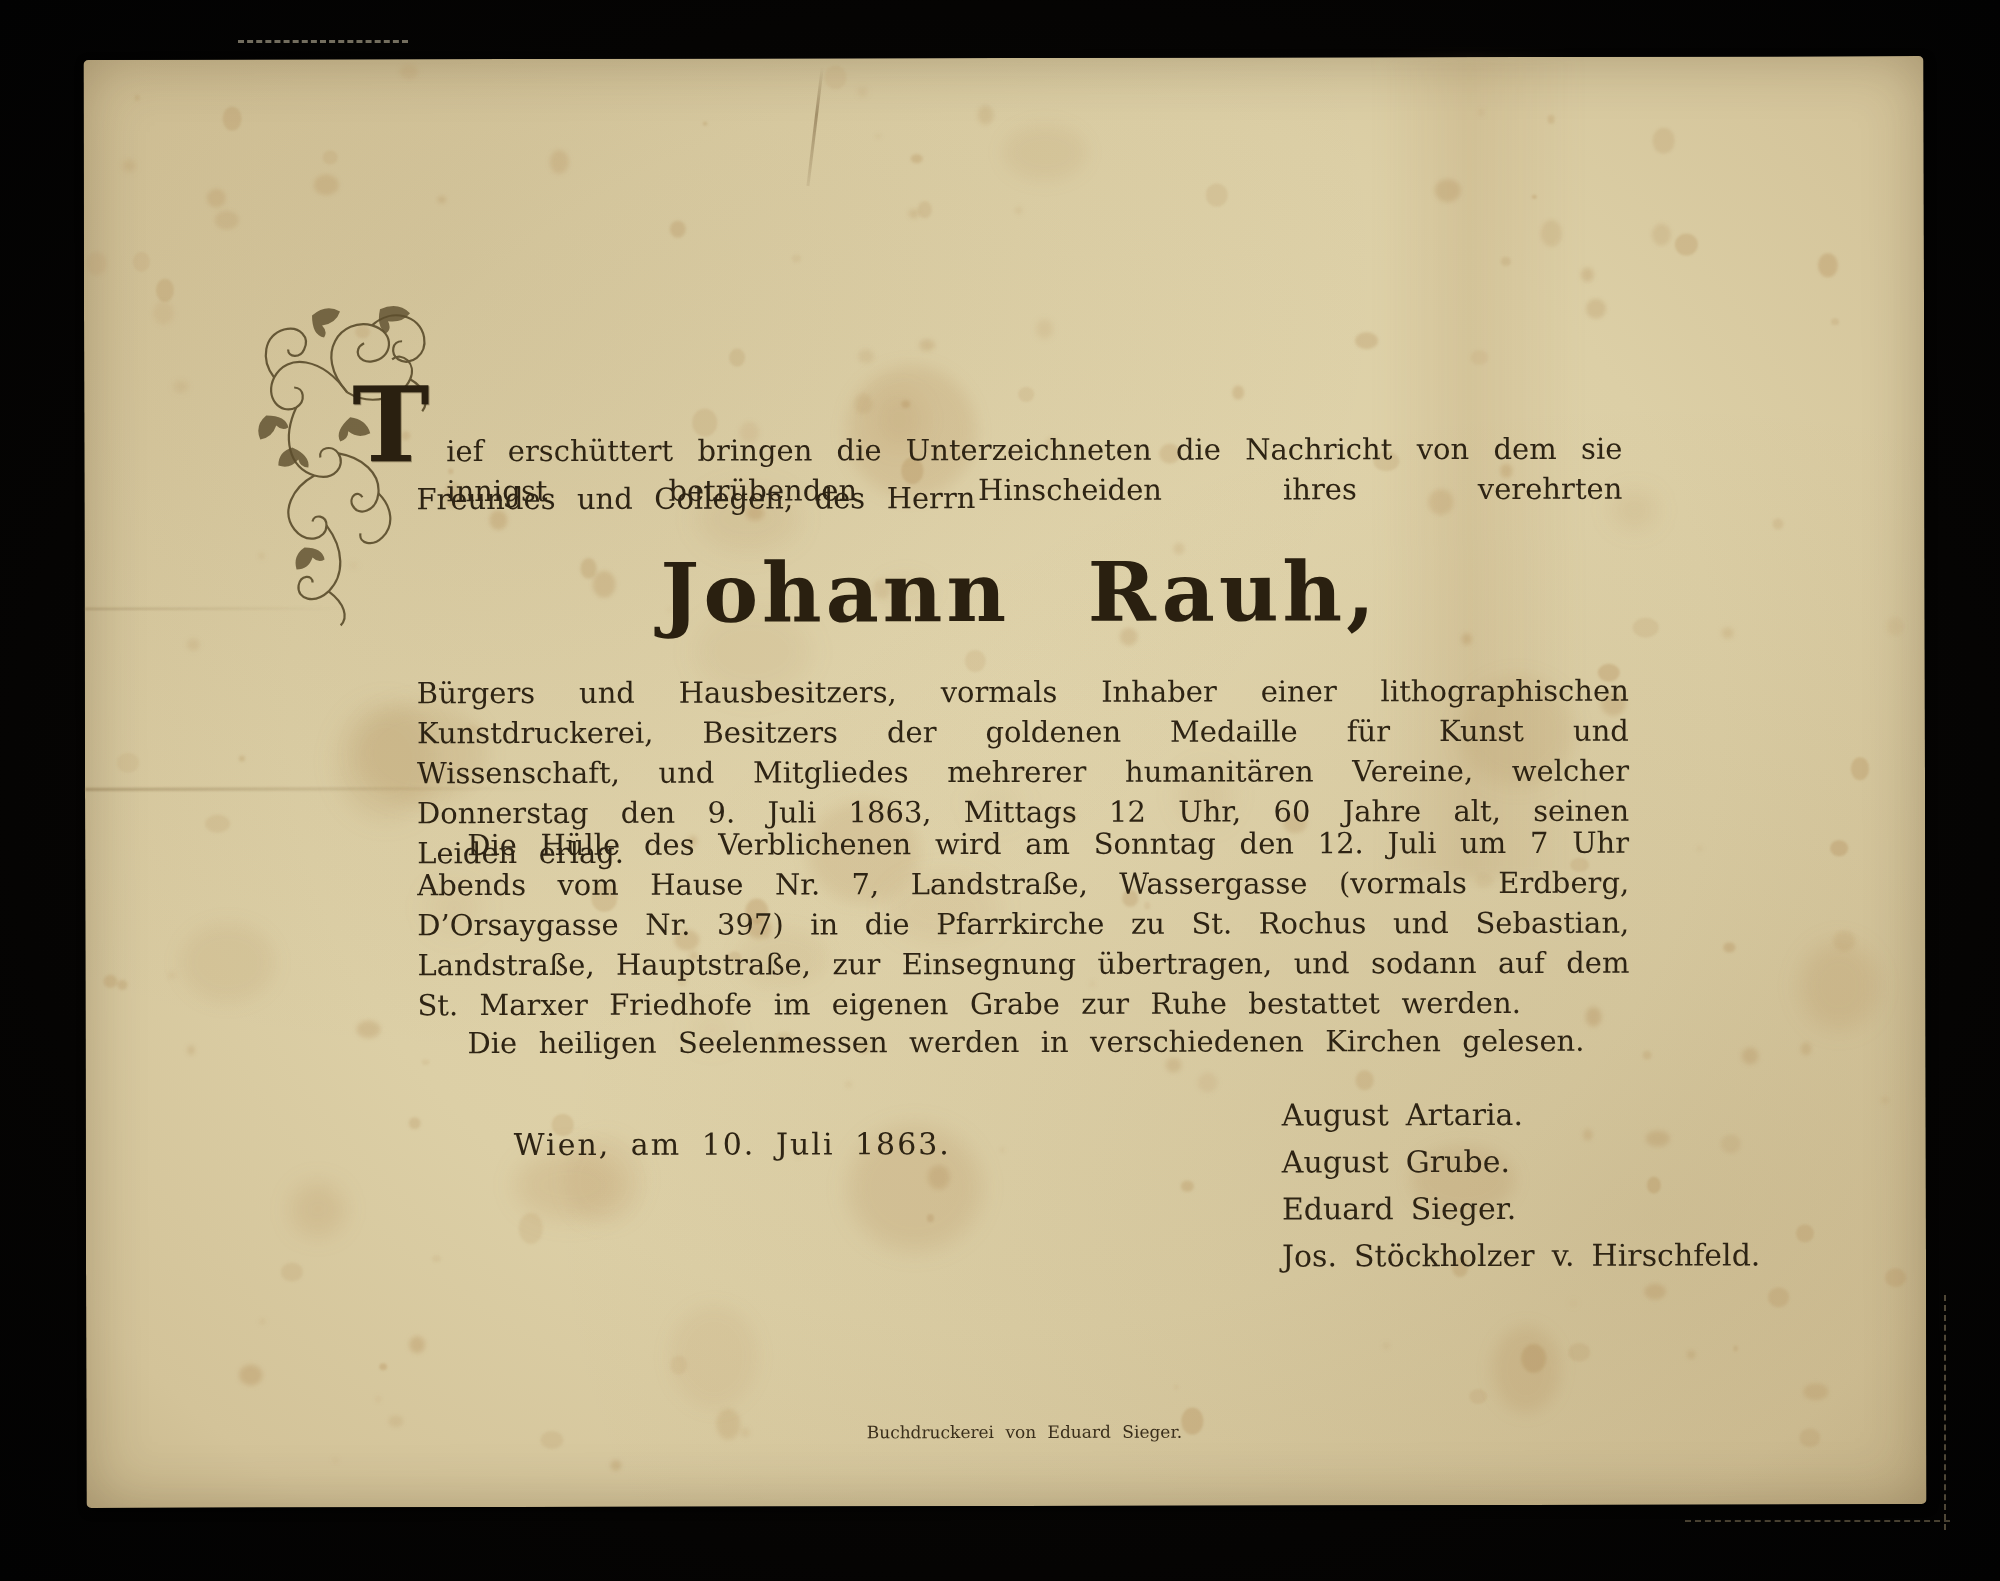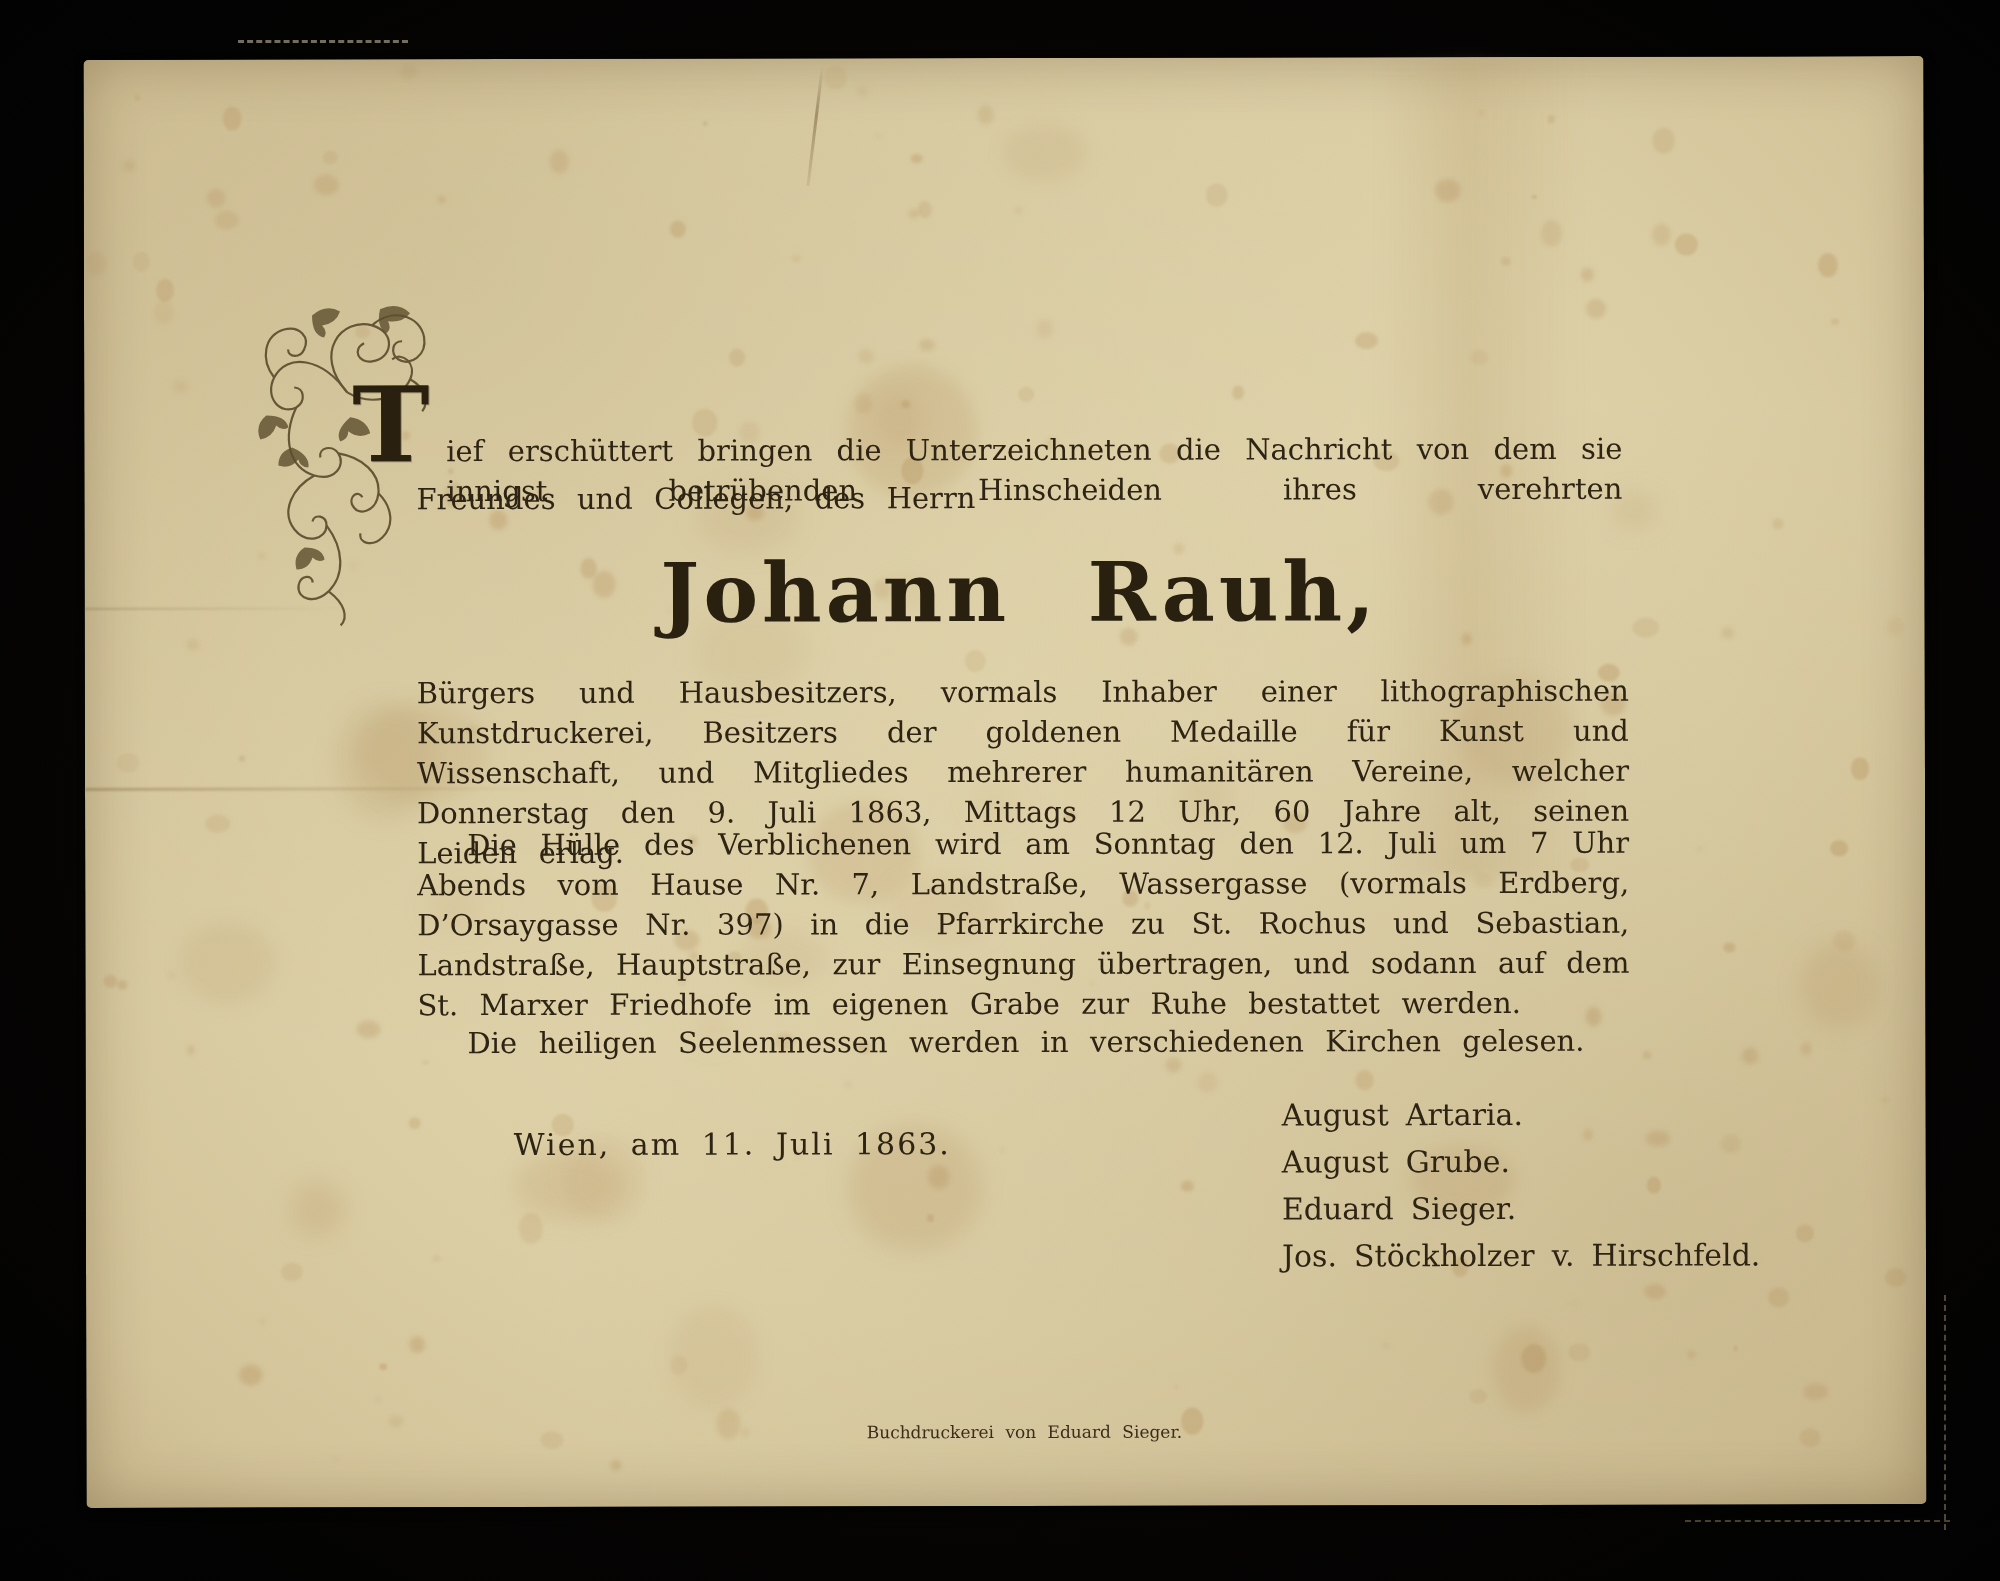--- a/index.html
+++ b/index.html
@@ -309,21 +309,21 @@
     <div class="initial-cap txt">T</div>
     <div class="txt body-size intro-line1">ief erschüttert bringen die Unterzeichneten die Nachricht von dem sie innigst betrübenden Hinscheiden ihres verehrten</div>
     <div class="txt body-size intro-line2">Freundes und Collegen, des Herrn</div>
 
     <div class="txt main-title">Johann Rauh,</div>
 
     <div class="txt body-size para1">Bürgers und Hausbesitzers, vormals Inhaber einer lithographischen Kunstdruckerei, Besitzers der goldenen Medaille für Kunst und Wissenschaft, und Mitgliedes mehrerer humanitären Vereine, welcher Donnerstag den 9. Juli 1863, Mittags 12 Uhr, 60 Jahre alt, seinen Leiden erlag.</div>
     <div class="txt body-size para2">Die Hülle des Verblichenen wird am Sonntag den 12. Juli um 7 Uhr Abends vom Hause Nr. 7, Landstraße, Wassergasse (vormals Erdberg, D’Orsaygasse Nr. 397) in die Pfarrkirche zu St. Rochus und Sebastian, Landstraße, Hauptstraße, zur Einsegnung übertragen, und sodann auf dem St. Marxer Friedhofe im eigenen Grabe zur Ruhe bestattet werden.</div>
     <div class="txt body-size para3">Die heiligen Seelenmessen werden in verschiedenen Kirchen gelesen.</div>
 
-    <div class="txt dateline">Wien, am 11. Juli 1863.</div>
+    <div class="txt dateline">Wien, am 10. Juli 1863.</div>
 
     <div class="txt signatures">
       <div>August Artaria.</div>
       <div>August Grube.</div>
       <div>Eduard Sieger.</div>
       <div>Jos. Stöckholzer v. Hirschfeld.</div>
     </div>
 
     <div class="txt imprint">Buchdruckerei von Eduard Sieger.</div>
   </div>

